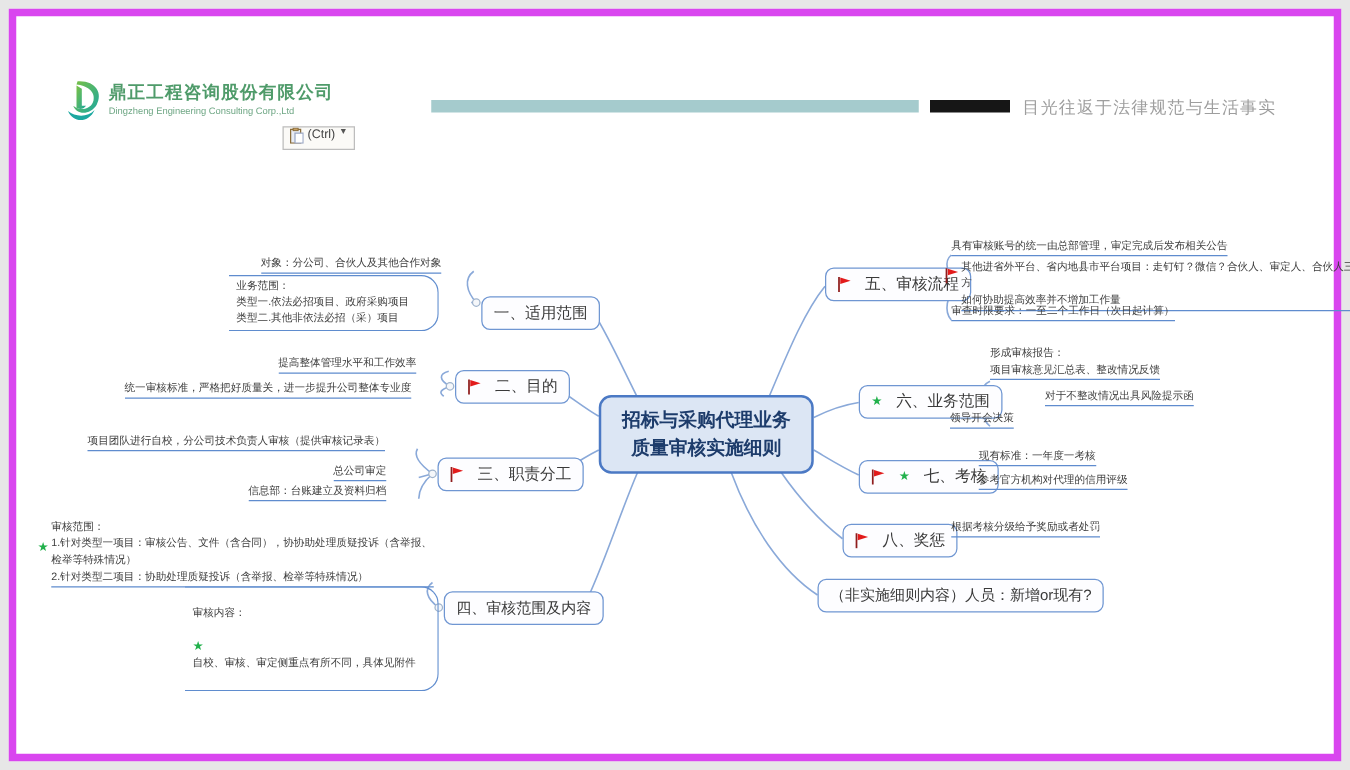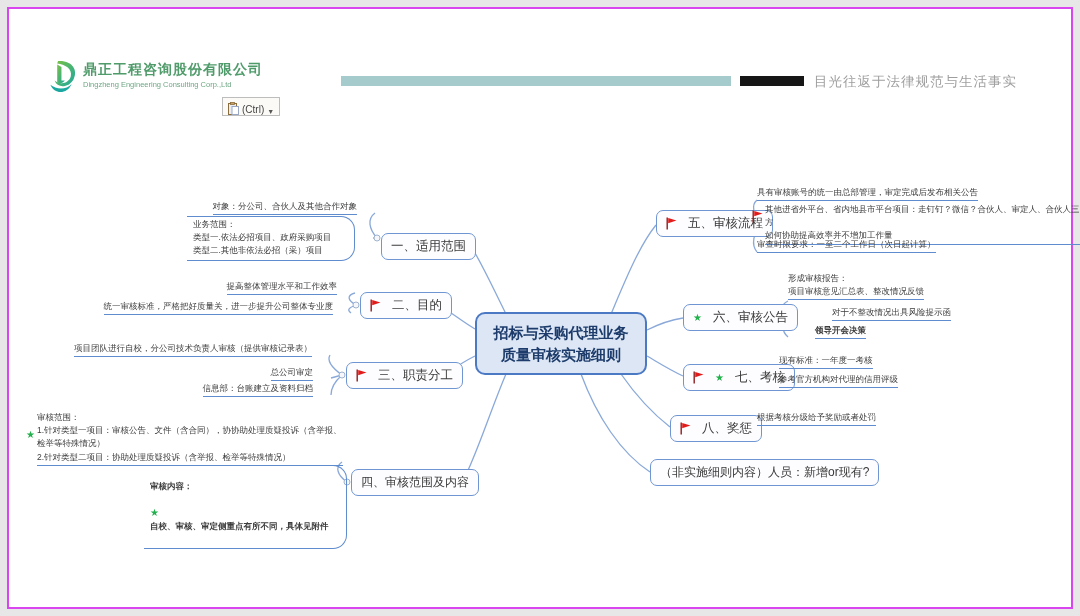--- a/index.html
+++ b/index.html
@@ -1,28 +1,28 @@
 <!DOCTYPE html>
 <html><head>
 <meta charset="utf-8">
 <style>
   * { margin:0; padding:0; box-sizing:border-box; }
   html,body { width:1080px; height:616px; }
   body { background:#e7e7e7; font-family:"Liberation Sans","DejaVu Sans",sans-serif; position:relative; overflow:hidden; }
-  .slide { position:absolute; left:7px; top:7px; right:7px; bottom:7px; background:#ffffff; border:2px solid #d946ef; }
+  .slide { position:absolute; left:7px; top:7px; right:7px; bottom:7px; background:#ffffff; border:6px solid #d946ef; }
 
   
   .logo-icon { position:absolute; left:38px; top:50px; width:34px; height:38px; }
   .logo-cn { position:absolute; left:74px; top:52px; font-size:14px; font-weight:bold; color:#4f9b6a; letter-spacing:1px; }
   .logo-en { position:absolute; left:74px; top:71px; font-size:7.5px; color:#6fa785; }
   .page-title { position:absolute; left:214px; top:55px; font-size:26px; font-weight:bold; color:#141414; font-family:"Liberation Sans",sans-serif; }
   .teal-bar { position:absolute; left:332px; top:67px; width:390px; height:10px; background:#a5cbcd; }
   .black-bar { position:absolute; left:731px; top:67px; width:64px; height:10px; background:#161616; }
   .tagline { position:absolute; left:805px; top:64px; font-size:13.5px; color:#9e9e9e; letter-spacing:1px; }
-  .paste-btn { position:absolute; left:213px; top:88px; height:19px; display:inline-flex; align-items:flex-end; gap:3px;
+  .paste-btn { position:absolute; left:213px; top:88px; height:19px; display:inline-flex; align-items:flex-start; gap:3px;
                border:1px solid #bdbdbd; background:#fbfaf7; padding:0 5px; font-size:10px; color:#444; cursor:pointer; }
   .paste-btn .caret { font-size:7px; color:#555; }
 
   
   .topic { position:absolute; display:inline-flex; align-items:center; justify-content:center; gap:11px;
            background:#fdfdff; border:1.4px solid #6f96d2; border-radius:7px; padding:4px 9px;
            font-size:12.5px; color:#3a3a3a; white-space:nowrap; }
   .central-topic { position:absolute; left:466px; top:303px; width:172px; height:63px;
                    background:#dce6f4; border:2.5px solid #4b79c4; border-radius:10px;
                    display:flex; align-items:center; justify-content:center; text-align:center;
@@ -141,21 +141,21 @@
   <div class="topic" style="left:647px;top:201px;">
     <svg class="flag" width="11" height="13" viewBox="0 0 11 13">
       <path d="M1.2 0.5 V12.5" stroke="#8f1d1d" stroke-width="1.4"></path>
         <path d="M2.2 1 L10.5 3.6 L2.2 6.2 Z" fill="#e21b1b"></path>
     </svg>
     <span>五、审核流程</span>
   </div>
 
   <div class="topic" style="left:674px;top:295px;">
     <span class="star">★</span>
-    <span>六、审核公告</span>
+    <span>六、业务范围</span>
   </div>
 
   <div class="topic" style="left:674px;top:355px;">
     <svg class="flag" width="11" height="13" viewBox="0 0 11 13">
       <path d="M1.2 0.5 V12.5" stroke="#8f1d1d" stroke-width="1.4"></path>
         <path d="M2.2 1 L10.5 3.6 L2.2 6.2 Z" fill="#e21b1b"></path>
     </svg>
     <span class="star">★</span>
     <span>七、考核</span>
   </div>
@@ -181,38 +181,38 @@
   <div class="note nowrapnote u" style="right:738px;top:291px;margin-left:32px;">统一审核标准，严格把好质量关，进一步提升公司整体专业度</div>
 
   <div class="note nowrapnote u" style="right:759px;top:333px;">项目团队进行自校，分公司技术负责人审核（提供审核记录表）</div>
   <div class="note nowrapnote u" style="right:758px;top:357px;">总公司审定</div>
   <div class="note nowrapnote u" style="right:758px;top:373px;">信息部：台账建立及资料归档</div>
 
   <span class="star" style="position:absolute;left:17px;top:421px;">★</span>
   <div class="note u" style="left:28px;top:402px;width:306px;">审核范围：
 1.针对类型一项目：审核公告、文件（含合同），协协助处理质疑投诉（含举报、检举等特殊情况）
 2.针对类型二项目：协助处理质疑投诉（含举报、检举等特殊情况）</div>
-  <div class="note bracket" style="left:135px;top:456px;width:203px;font-weight:bold;">
+  <div class="note bracket" style="left:135px;top:456px;width:203px;">
     <div>审核内容：</div>
     <div><span class="star">★</span>
       <span>自校、审核、审定侧重点有所不同，具体见附件</span></div>
   </div>
 
   <div class="note nowrapnote u" style="left:748px;top:177px;">具有审核账号的统一由总部管理，审定完成后发布相关公告</div>
   <svg style="position:absolute;left:743px;top:201px;" width="11" height="13" viewBox="0 0 11 13">
     <path d="M1.2 0.5 V12.5" stroke="#8f1d1d" stroke-width="1.4"></path>
       <path d="M2.2 1 L10.5 3.6 L2.2 6.2 Z" fill="#e21b1b"></path>
   </svg>
   <div class="note u" style="left:756px;top:194px;width:316px;">其他进省外平台、省内地县市平台项目：走钉钉？微信？合伙人、审定人、合伙人三方
 如何协助提高效率并不增加工作量</div>
   <div class="note nowrapnote u" style="left:748px;top:229px;">审查时限要求：一至二个工作日（次日起计算）</div>
 
   <div class="note u" style="left:779px;top:263px;">形成审核报告：
 项目审核意见汇总表、整改情况反馈</div>
   <div class="note nowrapnote u" style="left:779px;top:297px;margin-left:44px;">对于不整改情况出具风险提示函</div>
-  <div class="note nowrapnote u" style="left:806px;top:315px;font-weight:bold;">领导开会决策</div>
+  <div class="note nowrapnote u" style="left:747px;top:315px;">领导开会决策</div>
 
   <div class="note nowrapnote u" style="left:770px;top:345px;">现有标准：一年度一考核</div>
   <div class="note nowrapnote u" style="left:770px;top:364px;">参考官方机构对代理的信用评级</div>
 
   <div class="note nowrapnote u" style="left:748px;top:402px;">根据考核分级给予奖励或者处罚</div>
 
 </div>
 
 </body></html>

